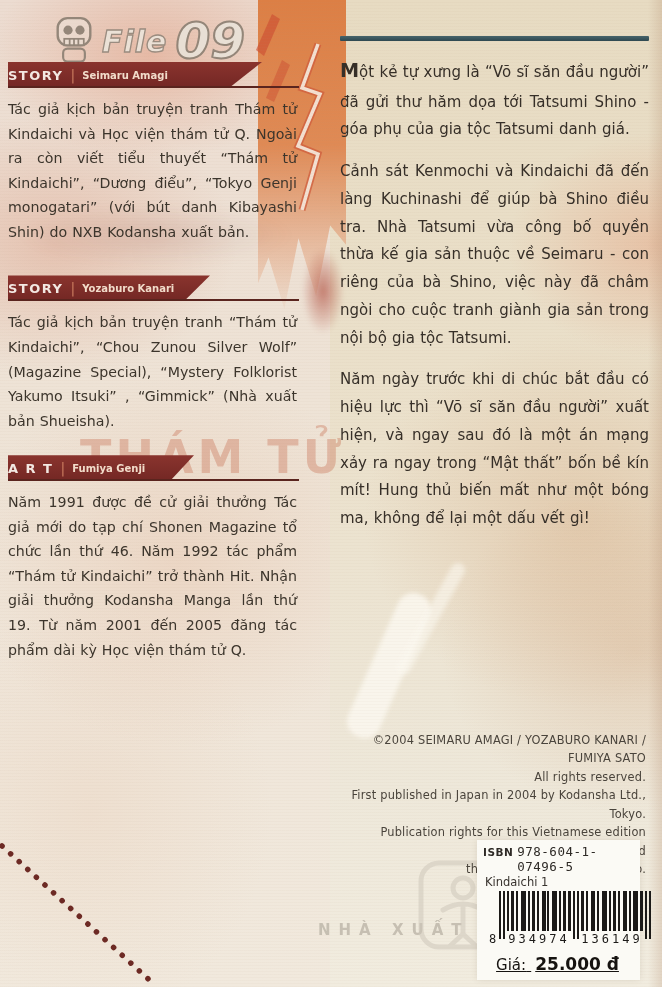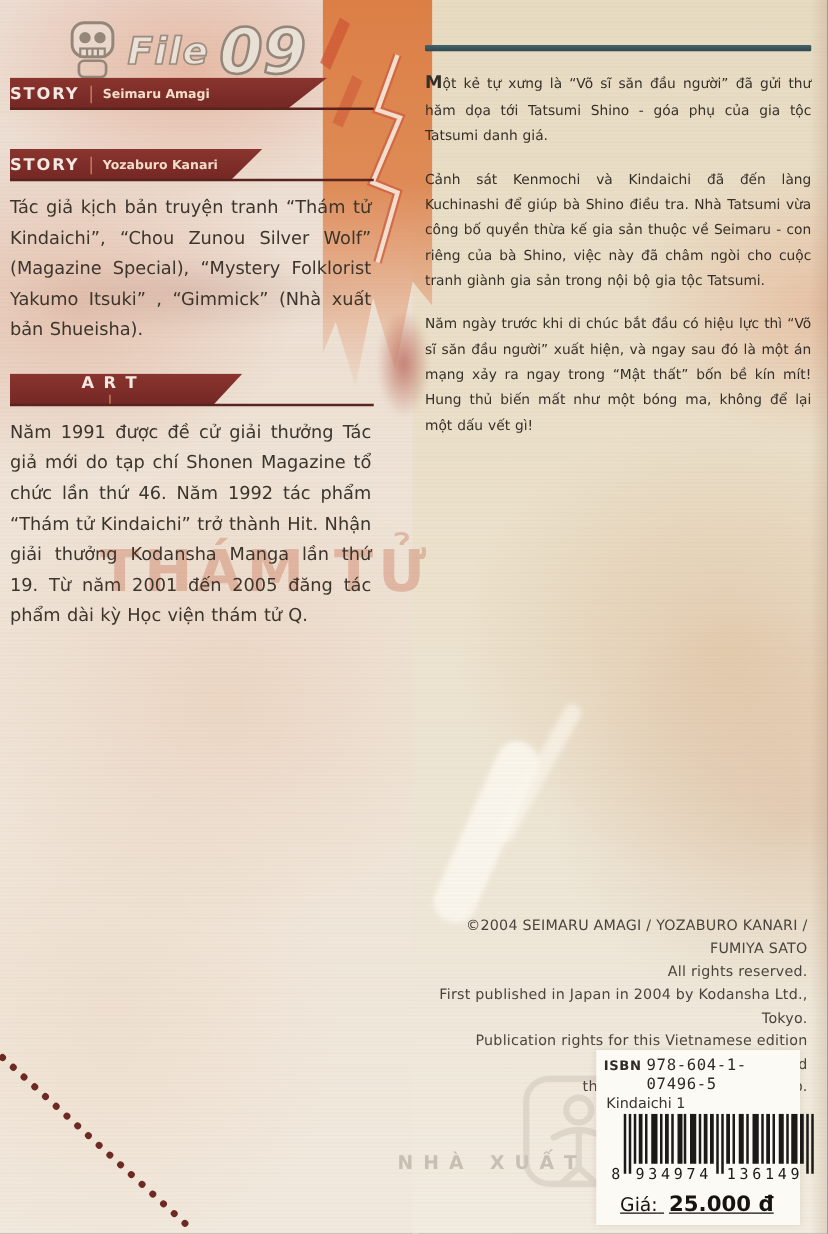--- a/index.html
+++ b/index.html
@@ -59,32 +59,32 @@
   .banner-row{position:relative;height:26px;}
   .banner-row::after{content:"";position:absolute;left:0;right:-2px;bottom:0;height:2px;background:#5a241e;}
   .banner{
     position:absolute;left:0;top:0;bottom:0;
     background:linear-gradient(180deg,#8a342e,#732724);
     clip-path:polygon(0 0,100% 0,87% 100%,0 100%);
     display:flex;align-items:center;padding:0 26px 0 0;box-sizing:border-box;
   }
   .section:nth-of-type(1) .banner{width:254px;}
   .section:nth-of-type(2) .banner{width:202px;}
-  .section:nth-of-type(3) .banner{width:186px;flex-direction:column;}
+  .section:nth-of-type(3) .banner{width:186px;}
   .role{color:#f3e8e2;font-weight:700;font-size:13px;letter-spacing:1.5px;white-space:nowrap;}
   .sep{color:#c97b5e;margin:0 7px;font-weight:400;font-size:14px;}
   .who{color:#f2dcca;font-weight:600;font-size:10px;white-space:nowrap;}
   .sec-body{font-size:14.2px;line-height:1.73;color:#3c352c;text-align:justify;
     word-spacing:.5px;margin:9px 0 0 0;}
   .section:nth-of-type(1){margin-bottom:31px;}
   .section:nth-of-type(2){margin-bottom:22px;}
   
   .right-col{left:340px;top:36px;width:309px;z-index:3;}
   .rule-teal{height:5px;background:linear-gradient(180deg,#47646b,#2e4850);border-radius:1px;}
-  .right-col p{font-size:11px;line-height:1.85;color:#362f28;text-align:justify;
+  .right-col p{font-size:15px;line-height:1.85;color:#362f28;text-align:justify;
     word-spacing:.5px;margin:12px 0 14px 0;}
   .right-col p.lead::first-letter{font-weight:800;font-size:1.28em;}
   
   .copyright{left:330px;top:731px;width:316px;text-align:right;z-index:3;
     font-size:11.4px;line-height:1.62;color:#4a443c;letter-spacing:.2px;}
   
   .wm-text{left:318px;top:921px;font-size:15px;font-weight:700;letter-spacing:8px;
     color:#c6bfb2;white-space:nowrap;z-index:2;}
   .wm-logo{left:418px;top:860px;z-index:2;opacity:.55;}
   
@@ -141,20 +141,21 @@
   <div class="layer left-col">
 
     <div class="section">
       <div class="banner-row">
         <div class="banner">
           <span class="role">STORY</span>
           <span class="sep">|</span>
           <span class="who">Seimaru Amagi</span>
         </div>
       </div>
+      <div class="sec-body">Tác giả kịch bản truyện tranh Thám tử Kindaichi và Học viện thám tử Q. Ngoài ra còn viết tiểu thuyết “Thám tử Kindaichi”, “Dương điểu”, “Tokyo Genji monogatari” (với bút danh Kibayashi Shin) do NXB Kodansha xuất bản.</div>
     </div>
 
     <div class="section">
       <div class="banner-row">
         <div class="banner">
           <span class="role">STORY</span>
           <span class="sep">|</span>
           <span class="who">Yozaburo Kanari</span>
         </div>
       </div>

